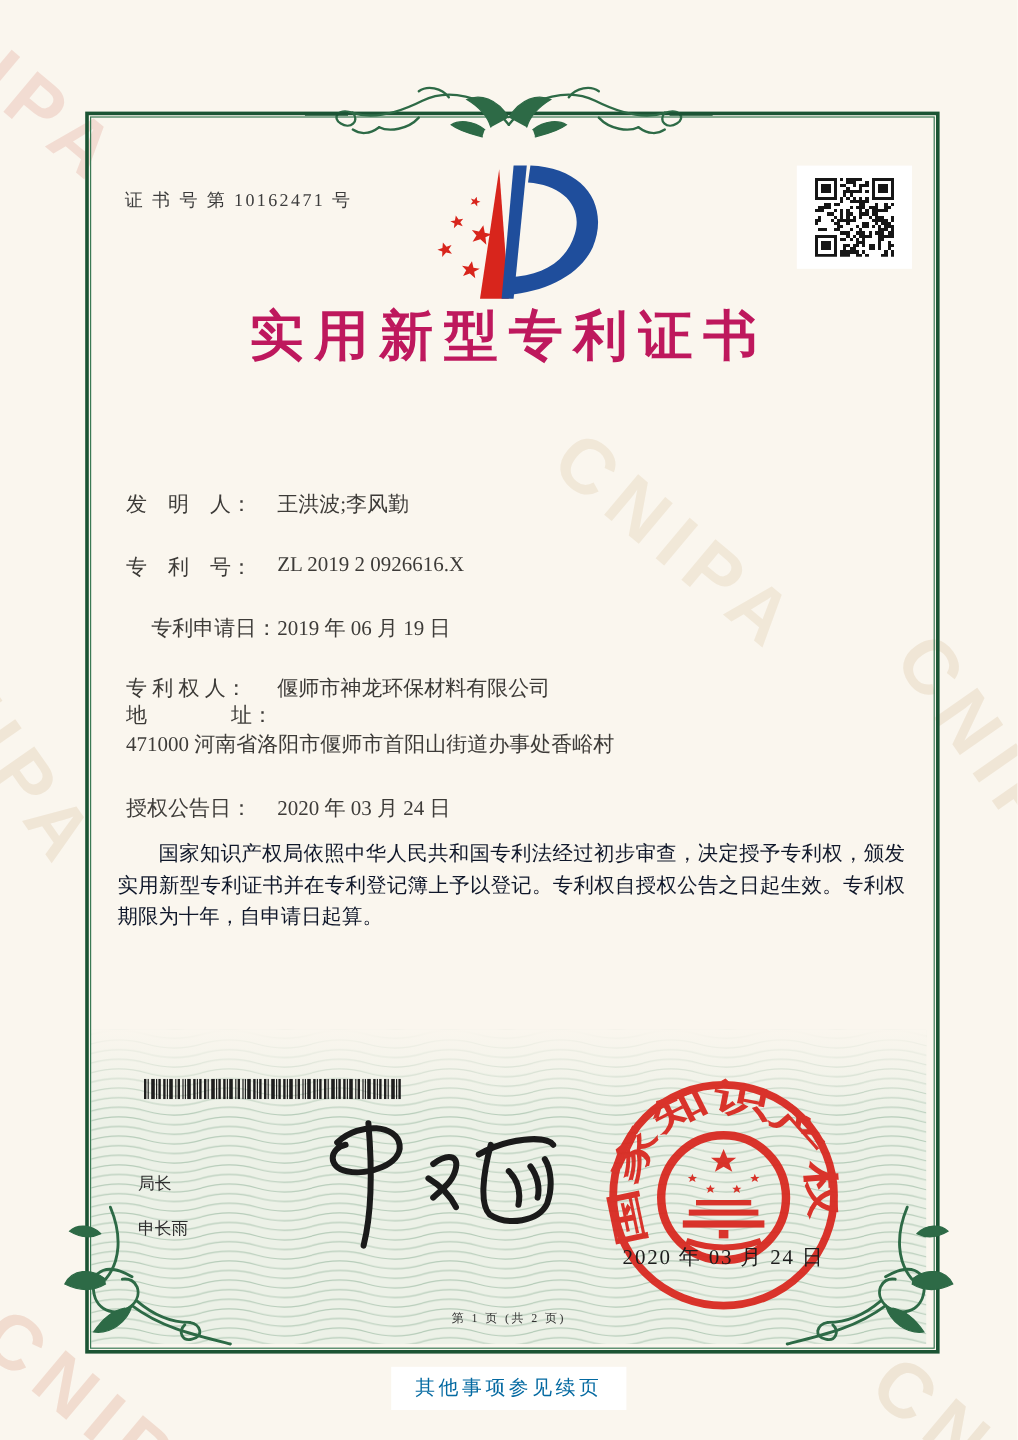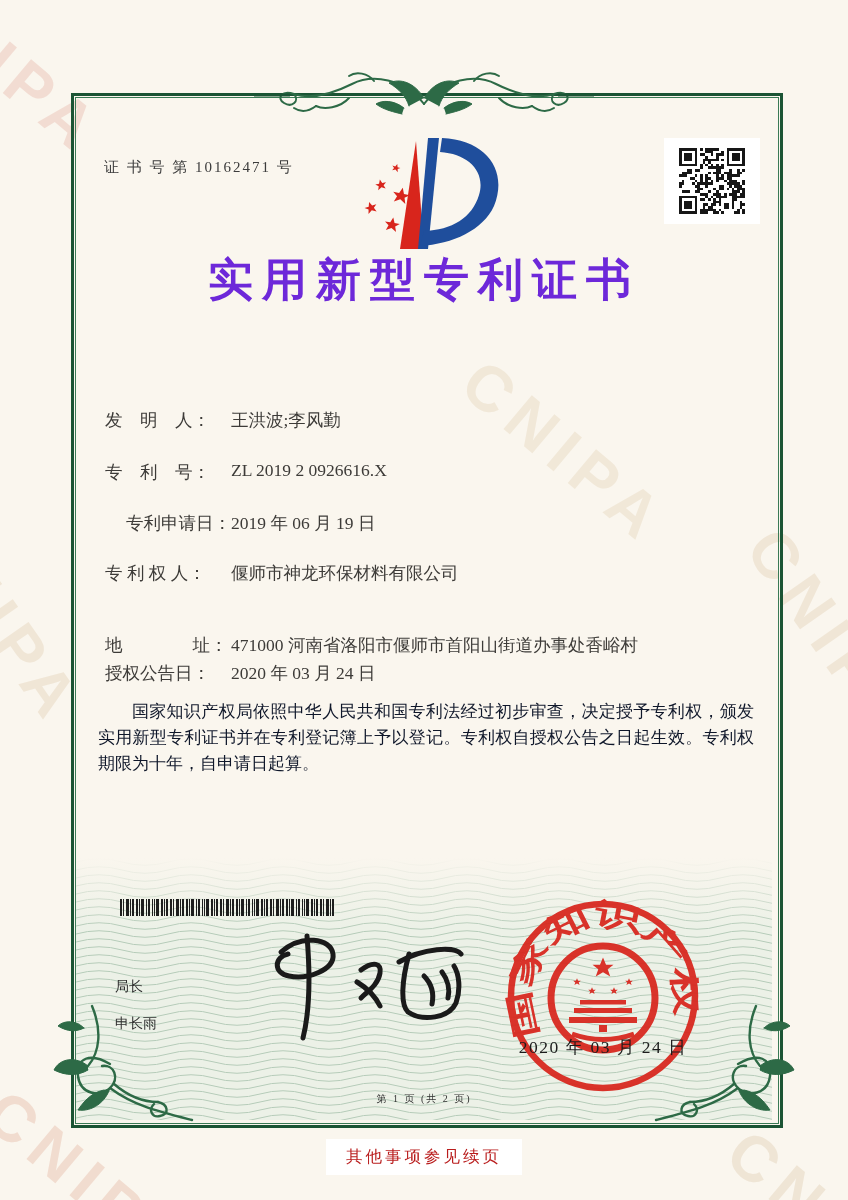--- a/index.html
+++ b/index.html
@@ -14,38 +14,38 @@
   .guilloche{position:absolute;left:76px;top:858px;width:696px;height:262px;z-index:0;}
   .guilloche-fade{position:absolute;left:76px;top:858px;width:696px;height:70px;z-index:0;
       background:linear-gradient(#faf6ee,rgba(250,246,238,0));}
   .ornament-top{position:absolute;left:254px;top:68px;z-index:2;}
   .corner{position:absolute;z-index:2;}
   .cert-no{position:absolute;left:104px;top:148px;font-size:15px;letter-spacing:2px;color:#3c3c3c;z-index:2;margin-top:10px;}
   .logo{position:absolute;left:350px;top:132px;z-index:2;}
   .qrbox{position:absolute;left:664px;top:138px;width:96px;height:86px;background:#fff;z-index:2;}
   .qrbox svg{position:absolute;left:15px;top:10px;}
   .title{position:absolute;left:0;top:250px;width:100%;text-align:center;font-size:45px;
-         font-weight:bold;letter-spacing:9px;color:#6d28d9;z-index:2;}
+         font-weight:bold;letter-spacing:9px;color:#be185d;z-index:2;}
   .row{position:absolute;left:105px;display:flex;font-size:17.5px;color:#3d3b38;z-index:2;white-space:nowrap;}
   .row .lab{display:inline-block;min-width:126px;}
   .row2{position:absolute;left:438px;display:flex;font-size:17.5px;color:#3d3b38;z-index:2;white-space:nowrap;}
   .paras{position:absolute;left:98px;top:699px;width:656px;font-size:17px;line-height:26px;
          text-align:justify;color:#0f172a;z-index:2;}
   .paras p{margin:0;text-indent:2em;}
   .barcode{position:absolute;left:120px;top:899px;z-index:2;}
   .director{position:absolute;left:115px;top:968px;font-size:14px;color:#2e2e2e;z-index:2;
             font-family:"Liberation Sans","DejaVu Sans",sans-serif;line-height:37px;}
   .signature{position:absolute;left:243px;top:930px;z-index:2;}
   .seal{position:absolute;left:503px;top:896px;z-index:3;}
   .seal-date{position:absolute;left:500px;top:1035px;width:206px;text-align:center;
              font-size:17.5px;letter-spacing:1.5px;color:#1c1c1c;z-index:4;white-space:nowrap;}
   .page-info{position:absolute;left:0;top:1092px;width:100%;text-align:center;font-size:10px;
              letter-spacing:2px;color:#333;z-index:2;}
   .cont-note{position:absolute;left:50%;top:1139px;transform:translateX(-50%);background:#ffffff;
-             padding:7px 20px;font-size:16.5px;letter-spacing:3px;color:#b91c1c;z-index:2;white-space:nowrap;}
+             padding:7px 20px;font-size:16.5px;letter-spacing:3px;color:#0369a1;z-index:2;white-space:nowrap;}
 </style>
 </head>
 <body>
 
 <div class="page">
 
   <span class="wm" style="left:-70px;top:-45px;transform:rotate(40deg);color:#f2dcd2;">CNIPA</span>
   <span class="wm" style="left:495px;top:345px;transform:rotate(40deg);color:#f1e8d8;">CNIPA</span>
   <span class="wm" style="left:-42px;top:495px;transform:rotate(55deg);color:#f0e6d6;">CNIPA</span>
   <span class="wm" style="left:792px;top:515px;transform:rotate(55deg);color:#f0e6d6;">CNIPA</span>
@@ -440,21 +440,21 @@
     <span>ZL 2019 2 0926616.X</span>
   </div>
   <div class="row" style="top:511px;text-align:right;">
     <span class="lab">专利申请日：</span>
     <span>2019 年 06 月 19 日</span>
   </div>
   <div class="row" style="top:561px;">
     <span class="lab">专 利 权 人：</span>
     <span>偃师市神龙环保材料有限公司</span>
   </div>
-  <div class="row" style="top:633px;">
+  <div class="row" style="top:584px;flex-direction:column;">
     <span class="lab">地　　　　址：</span>
     <span>471000 河南省洛阳市偃师市首阳山街道办事处香峪村</span>
   </div>
   <div class="row" style="top:661px;">
     <span class="lab">授权公告日：</span>
     <span>2020 年 03 月 24 日</span>
   </div>
 
   <div class="paras">
     <p>国家知识产权局依照中华人民共和国专利法经过初步审查，决定授予专利权，颁发实用新型专利证书并在专利登记簿上予以登记。专利权自授权公告之日起生效。专利权期限为十年，自申请日起算。</p>

